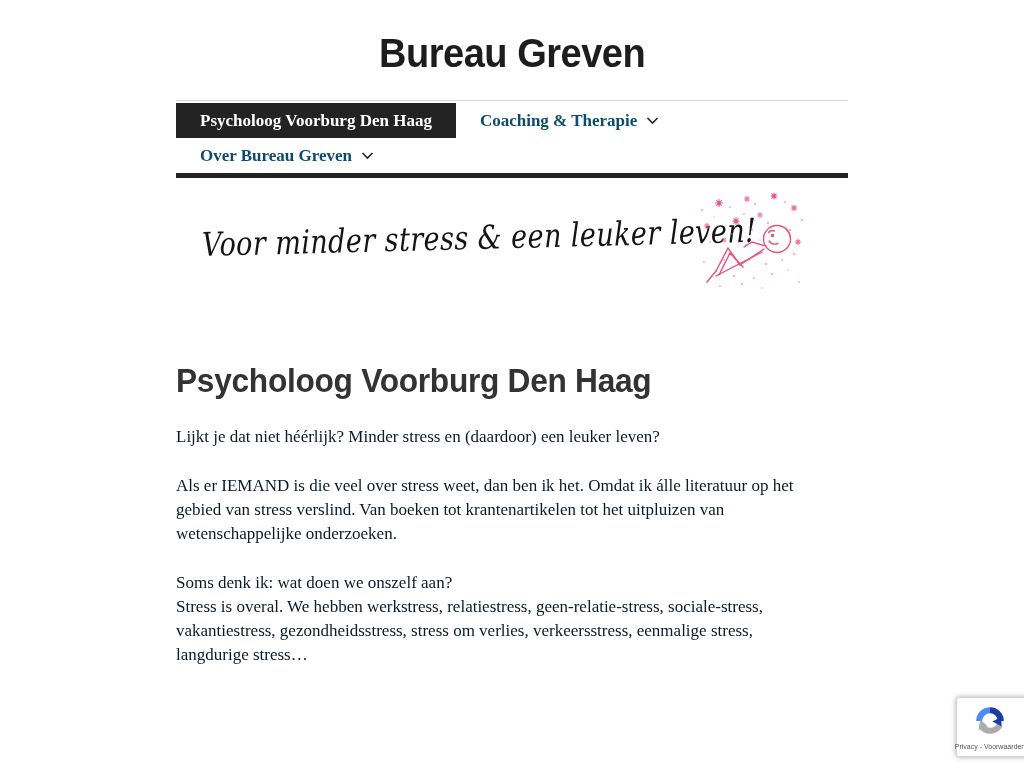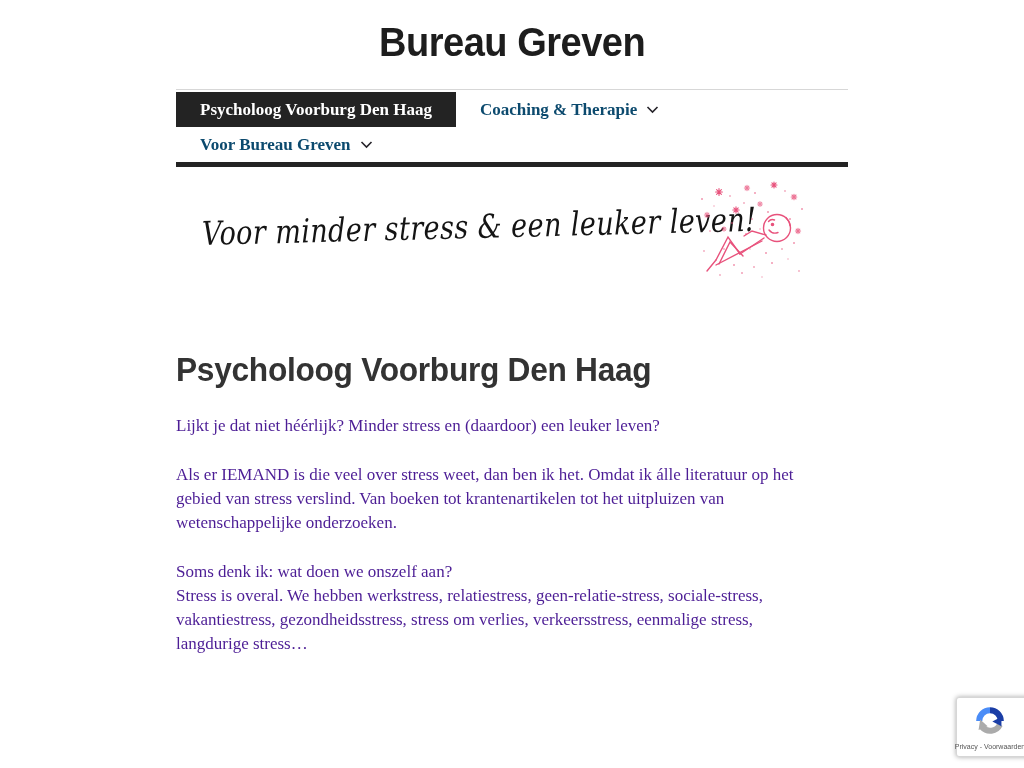--- a/index.html
+++ b/index.html
@@ -12,20 +12,21 @@
     overflow: hidden;
     margin: 0 auto;
   }
   .page { width: 672px; margin: 0 auto; }
 
   
   .site-header {
     text-align: center;
     padding: 20px 0 24px;
     border-bottom: 1px solid #d7d7d7;
+    margin-top: 11px;
   }
   .site-title {
     display: inline-block;
     margin: 0;
     font-family: "Liberation Sans", sans-serif;
     font-size: 40px;
     font-weight: 700;
     color: #1d1d1d;
     transform: scaleX(0.95);
     letter-spacing: -0.5px;
@@ -93,21 +94,21 @@
     color: #333333;
     transform: scaleX(0.96);
     transform-origin: left center;
     letter-spacing: -0.3px;
   }
   .content p {
     margin: 25px 0 0;
     font-family: "Liberation Serif", serif;
     font-size: 17px;
     line-height: 24px;
-    color: #4c1d95;
+    color: #0f172a;
     white-space: pre-line;
   }
 
   
   .recaptcha-badge {
     position: fixed;
     bottom: 11px;
     right: -188px;
     width: 256px;
     height: 60px;
@@ -157,21 +158,21 @@
           <span>Coaching &amp; Therapie</span>
           <span class="chevron">
             <svg width="13" height="9" viewBox="0 0 13 9">
                 <polyline points="1.5,2 6.5,7 11.5,2" fill="none" stroke="#26242a" stroke-width="1.6"></polyline>
               </svg>
           </span>
         </a>
       </li>
       <li class="menu-item">
         <a>
-          <span>Voor Bureau Greven</span>
+          <span>Over Bureau Greven</span>
           <span class="chevron">
             <svg width="13" height="9" viewBox="0 0 13 9">
                 <polyline points="1.5,2 6.5,7 11.5,2" fill="none" stroke="#26242a" stroke-width="1.6"></polyline>
               </svg>
           </span>
         </a>
       </li>
     </ul>
   </nav>
 

